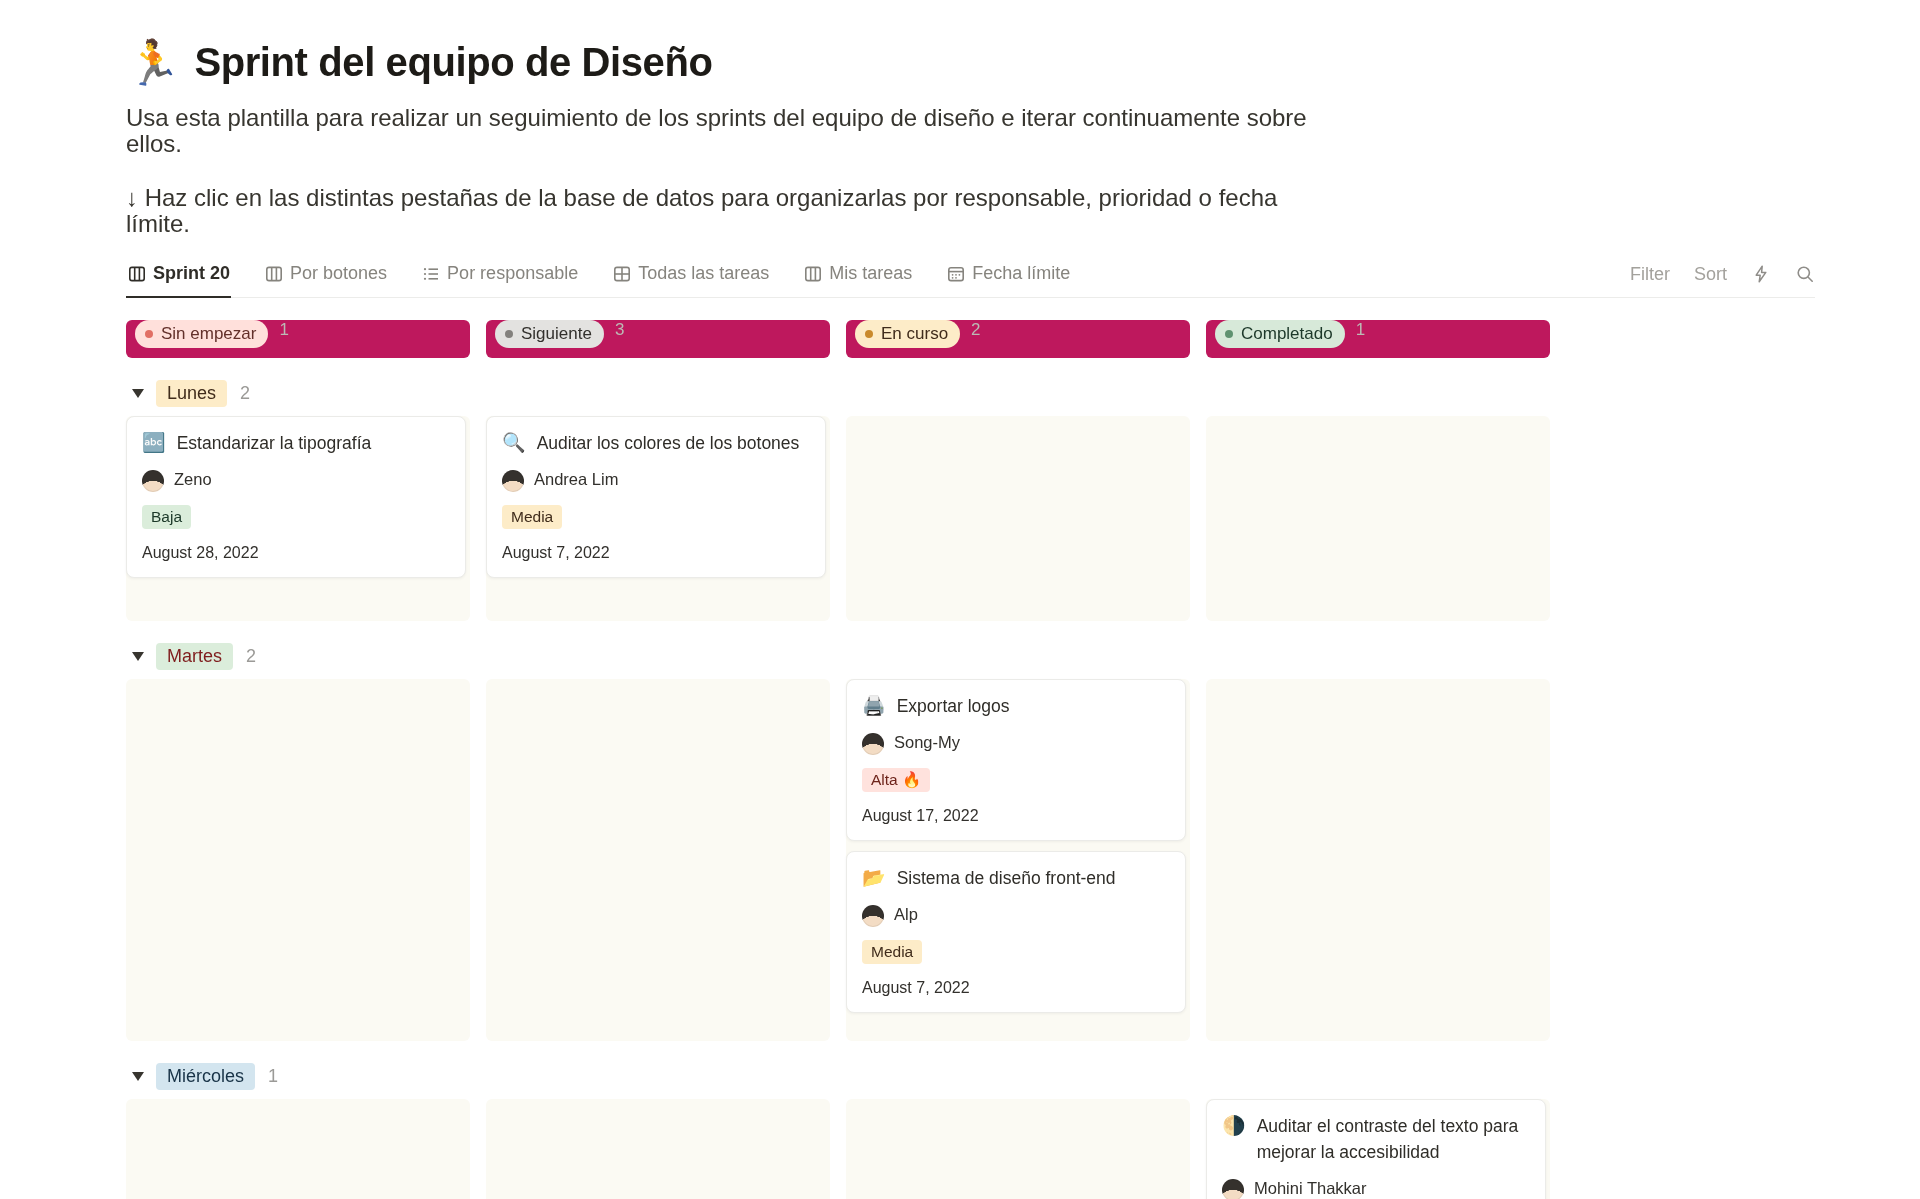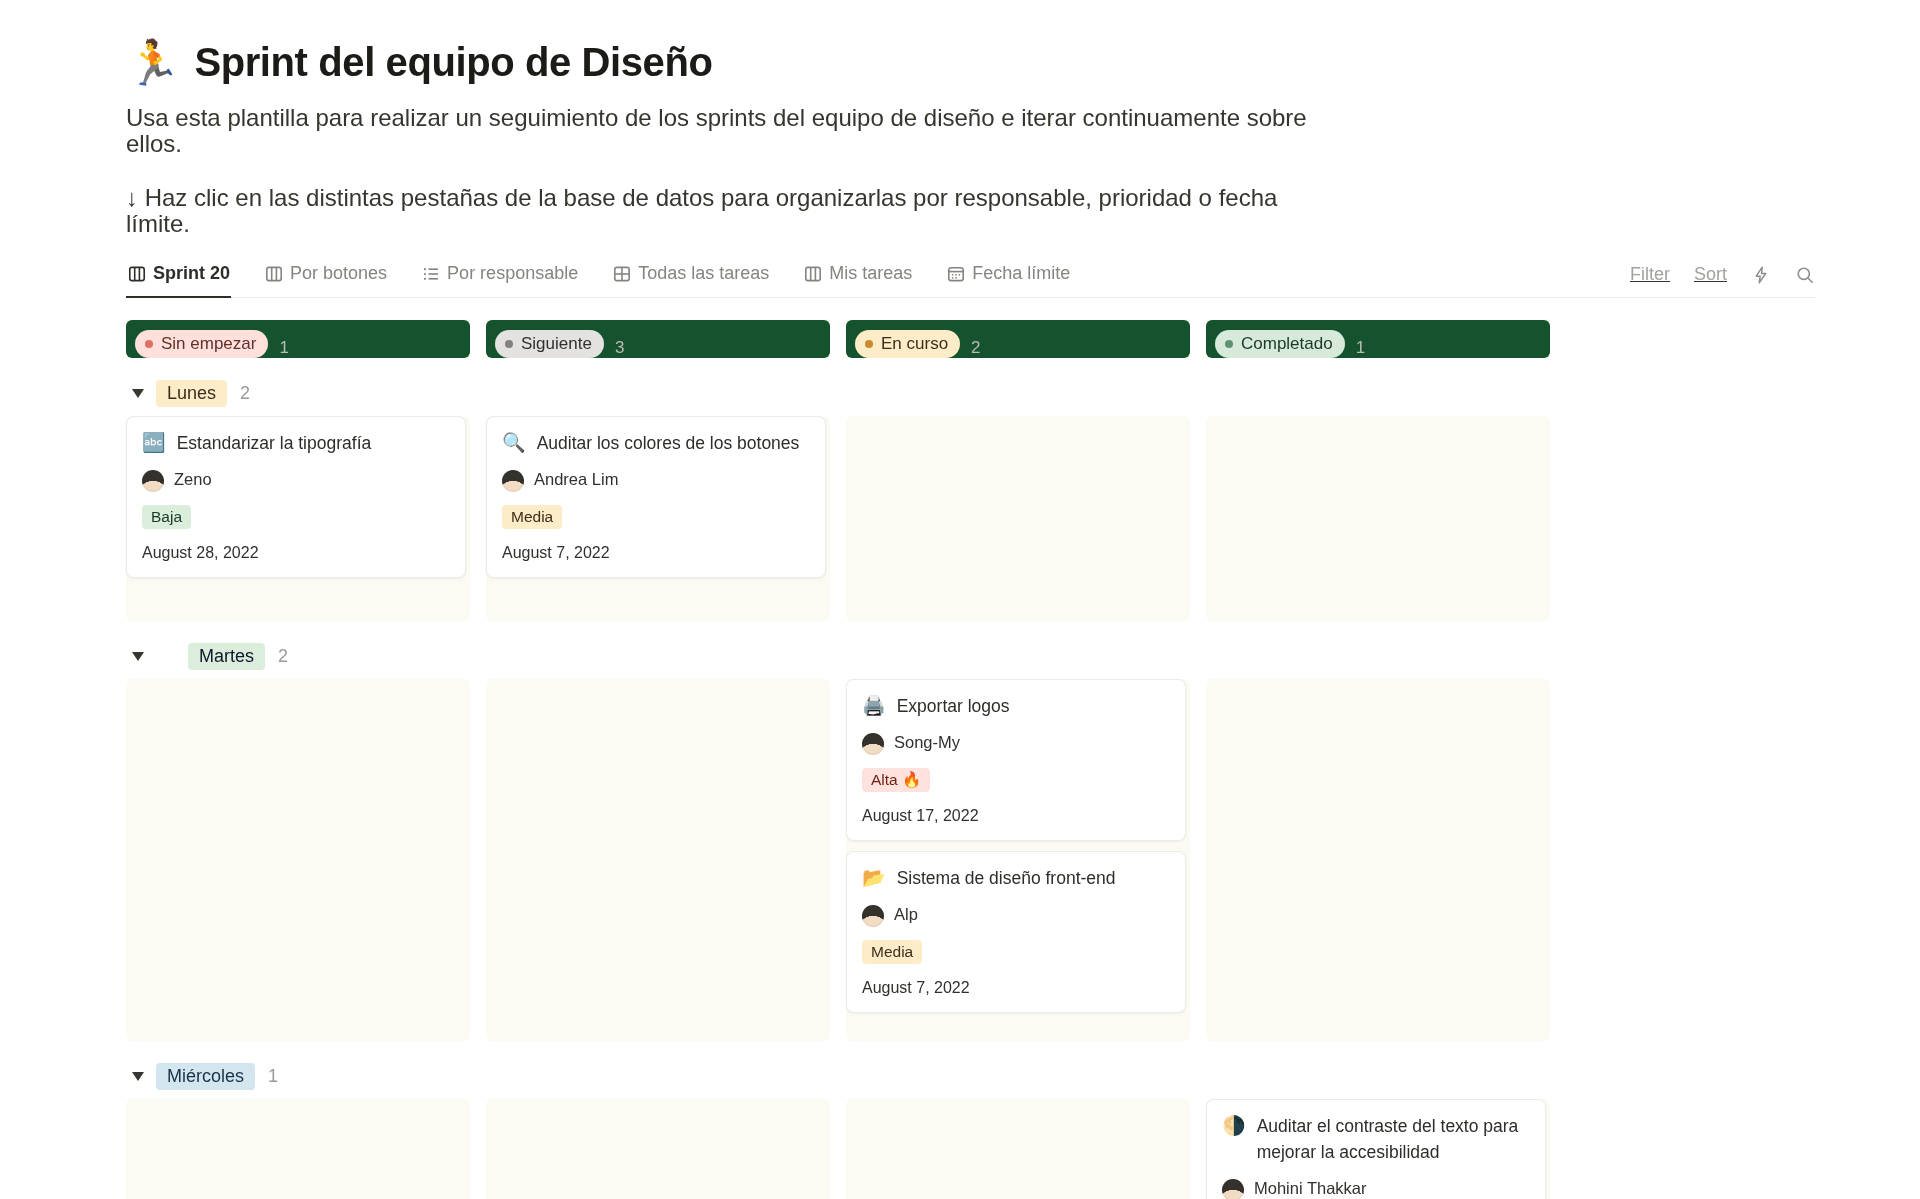--- a/index.html
+++ b/index.html
@@ -18,47 +18,47 @@
 
   
   .tabbar { margin-top:26px; display:flex; justify-content:space-between; align-items:flex-end;
             border-bottom:1px solid #ececea; }
   .tabs { display:flex; gap:32px; }
   .tab { display:flex; align-items:center; gap:6px; background:none; border:none; cursor:pointer;
          font-family:inherit; font-size:18px; color:#86847e; padding:0 1px 12px 1px;
          border-bottom:2.5px solid transparent; margin-bottom:-1.5px; }
   .tab svg { width:20px; height:20px; display:block; }
   .tab.active { color:#2f2d28; font-weight:600; border-bottom-color:#2f2d28; }
-  .controls { display:flex; align-items:flex-end; gap:24px; padding-bottom:12px;text-decoration:underline; }
+  .controls { display:flex; align-items:center; gap:24px; padding-bottom:12px; }
   .ctl-text { font-size:18px; color:#a3a19c; background:none; border:none; font-family:inherit; cursor:pointer; }
   .ctl-icon { background:none; border:none; cursor:pointer; color:#8f8d89; line-height:0; }
   .ctl-icon svg { width:20px; height:20px; }
 
   
   .board { margin-top:22px; }
   .brow { display:grid; grid-template-columns:repeat(4,344px); column-gap:16px; }
-  .hcell { background:#14532d; border-radius:6px; height:38px; display:flex; align-items:flex-end;
+  .hcell { background:#be185d; border-radius:6px; height:38px; display:flex; align-items:flex-start;
            padding:0 8px 0 9px; }
   .status-pill { display:inline-flex; align-items:center; gap:8px; height:28px; padding:0 12px 0 10px;
                  border-radius:14px; font-size:17px; font-weight:500; cursor:pointer; }
   .dot { width:8px; height:8px; border-radius:50%; display:inline-block; }
   .hcount { margin-left:11px; font-size:17px; color:#bcbab5; }
 
   .status-red    { background:#ffe0db; color:#63302a; }  .status-red .dot    { background:#e16f64; }
   .status-gray   { background:#e3e2e0; color:#32302c; }  .status-gray .dot   { background:#83817d; }
   .status-yellow { background:#fdecc8; color:#402c1b; }  .status-yellow .dot { background:#c98a2c; }
   .status-green  { background:#d7e9d9; color:#1c3829; } .status-green .dot  { background:#5f9270; }
 
   
   .ghead { display:flex; align-items:center; margin-top:22px; margin-bottom:9px; cursor:pointer; }
   .tri { width:0; height:0; border-left:6.5px solid transparent; border-right:6.5px solid transparent;
          border-top:9px solid #37352f; margin:0 12px 0 6px; }
   .gpill { font-size:18px; font-weight:500; padding:3px 11px; border-radius:4px; }
   .gpill-yellow { background:#fdecc8; color:#402c1b; }
-  .gpill-green  { background:#dbeddb; color:#0f172a;margin-left:32px; }
+  .gpill-green  { background:#dbeddb; color:#7f1d1d; }
   .gpill-blue   { background:#d3e5ef; color:#183347; }
   .gcount { margin-left:13px; font-size:18px; color:#9b9a97; }
 
   
   .strip { background:#fbfaf3; border-radius:6px; padding:0 4px 6px 0; }
   .row-lunes .strip { min-height:205px; }
   .row-martes .strip { min-height:362px; }
   .row-miercoles .strip { min-height:200px; }
 
   .card { background:#fff; border:1px solid #ebebe8; border-radius:8px;

